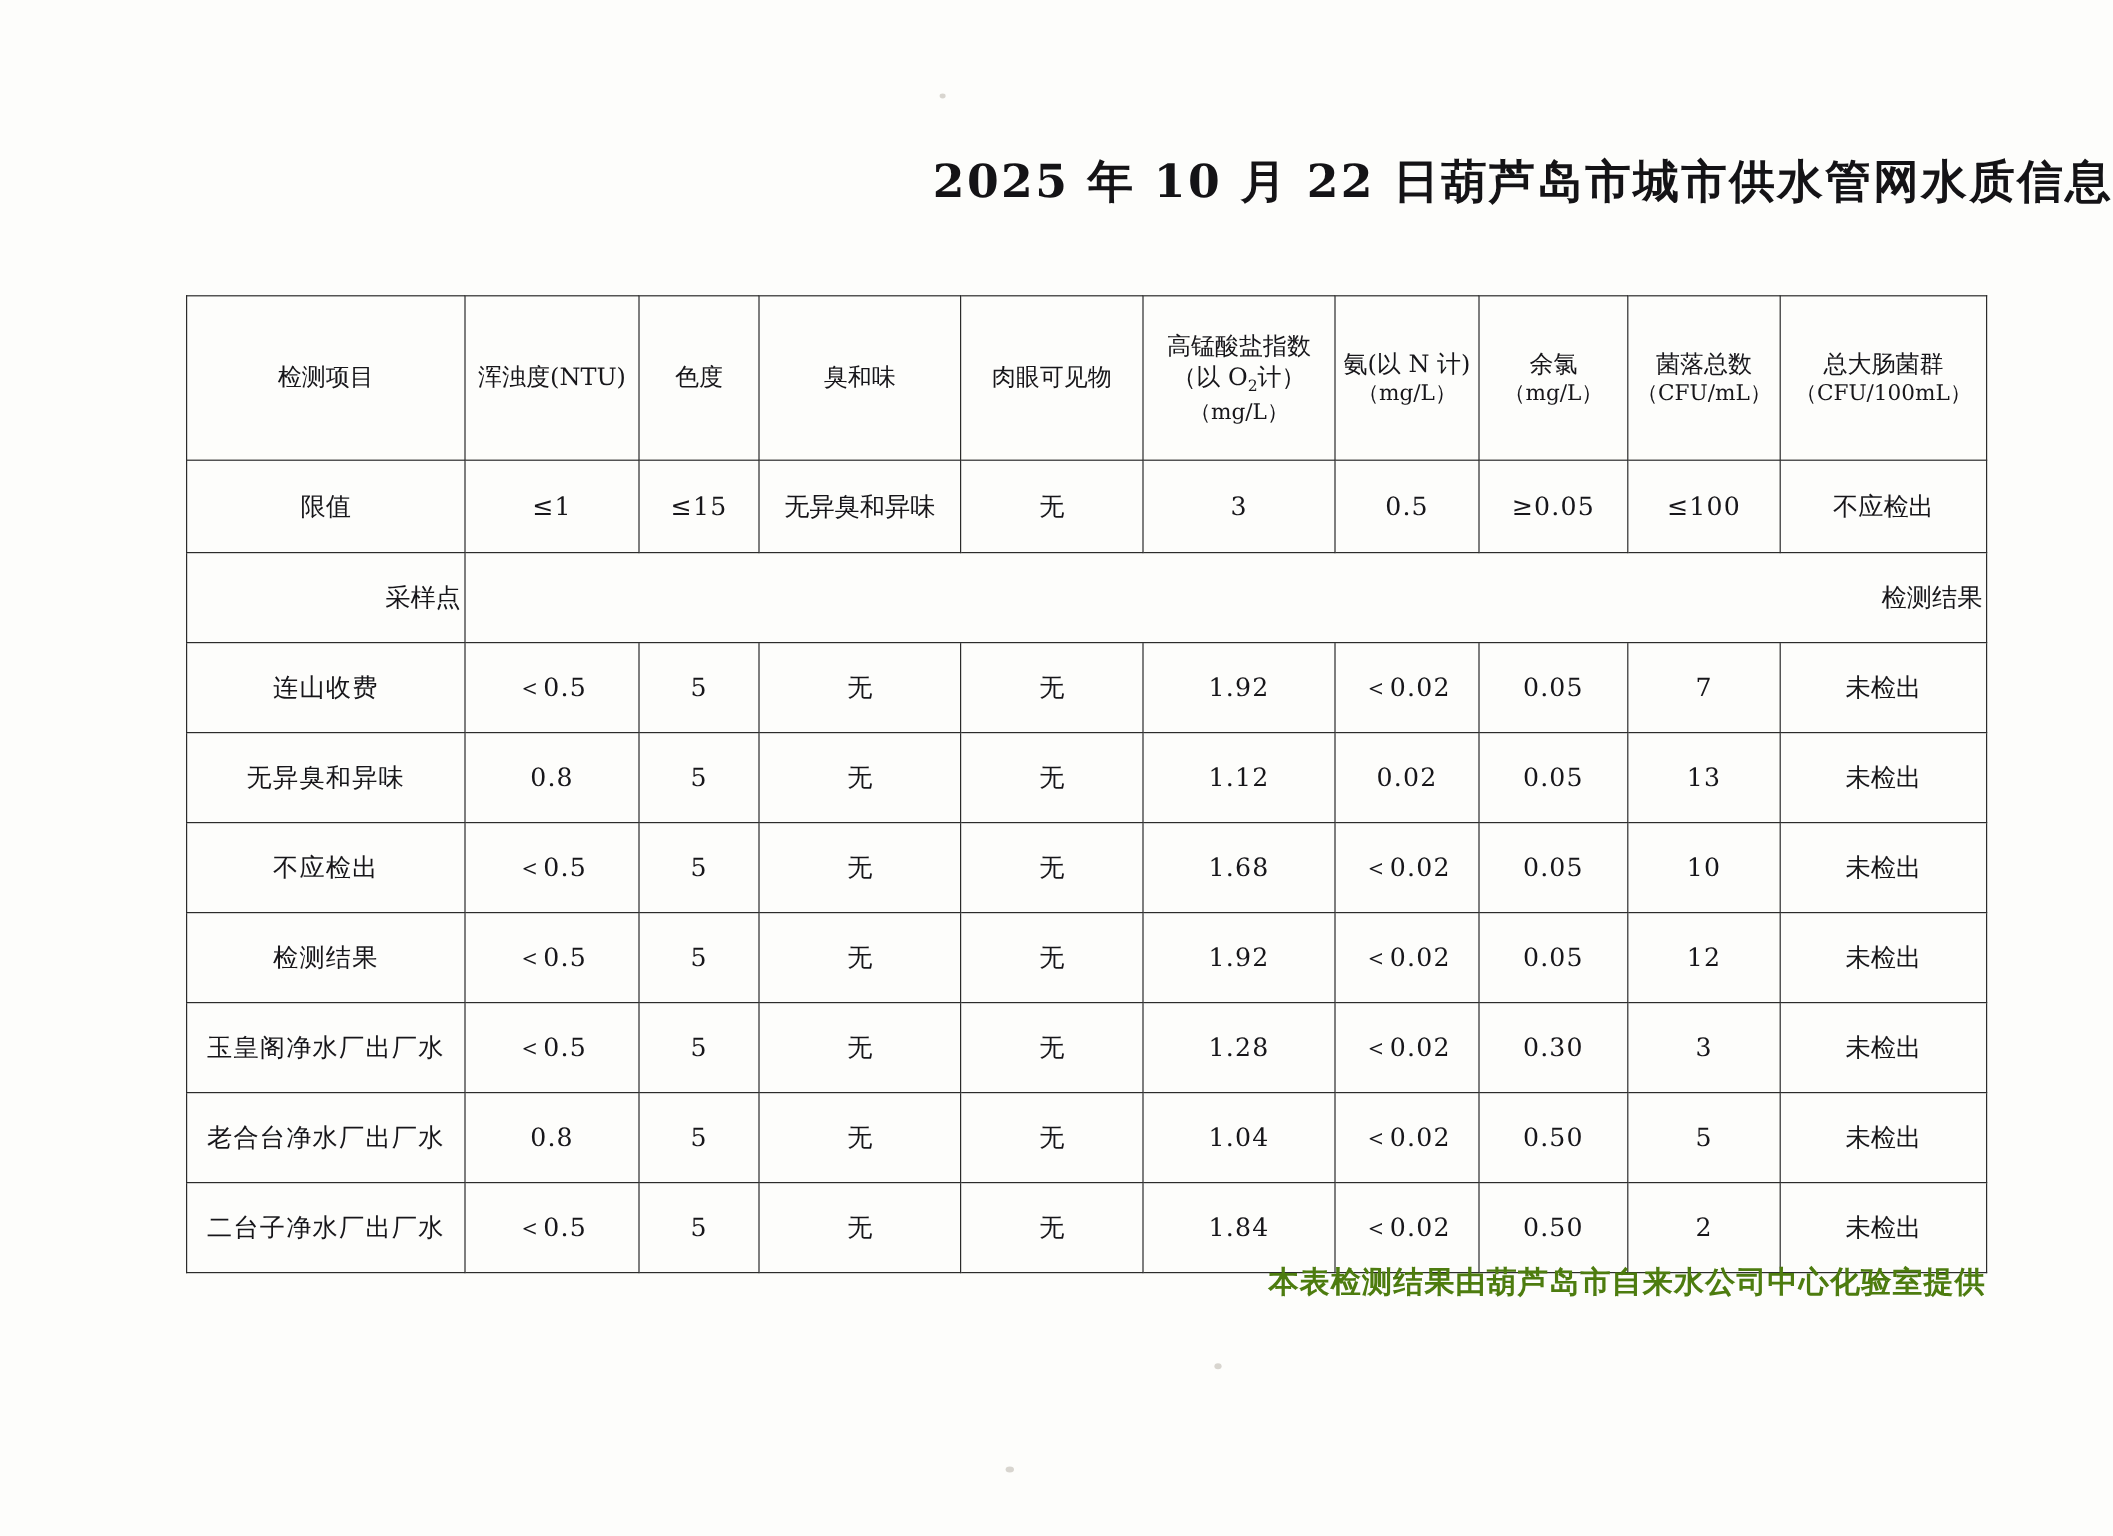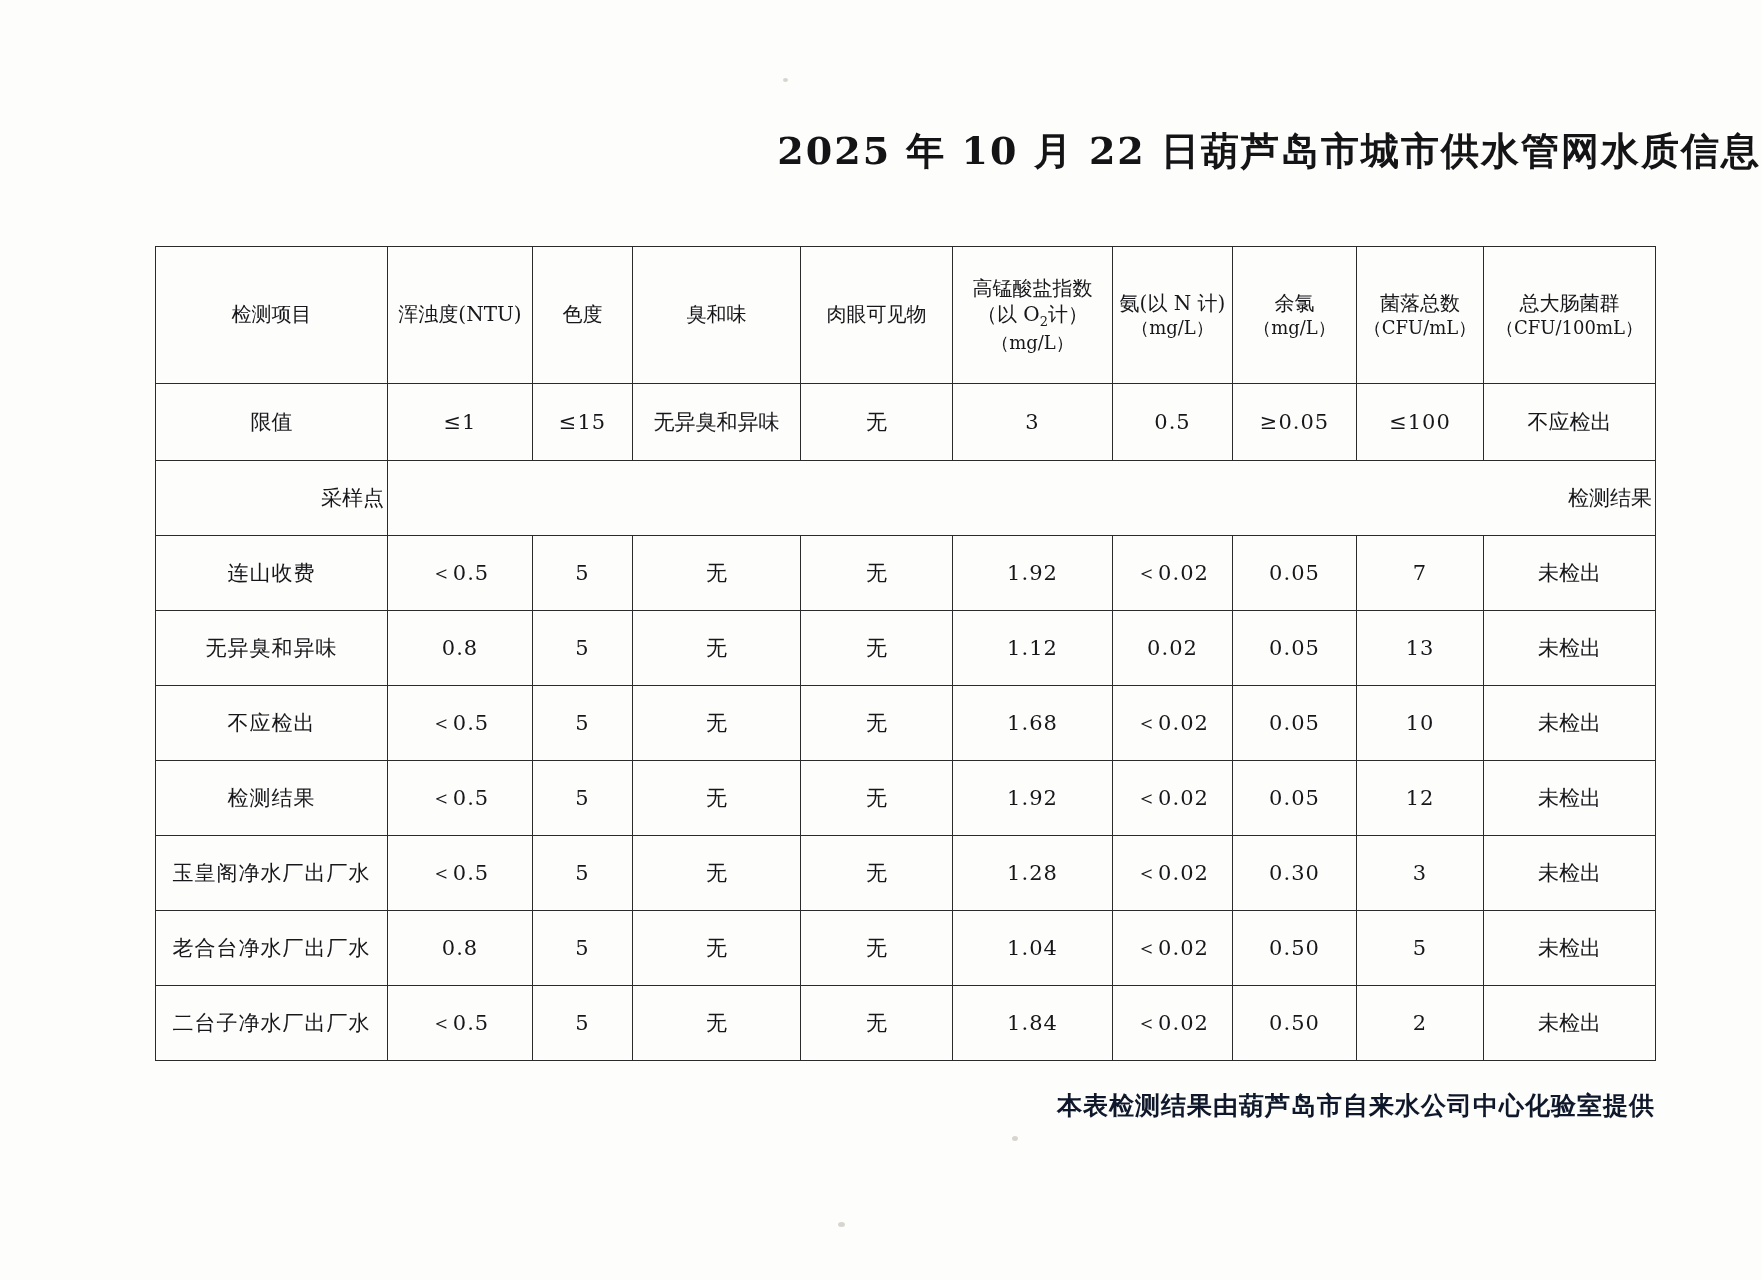--- a/index.html
+++ b/index.html
@@ -89,23 +89,22 @@
 
   .footnote {
     position: absolute;
     top: 1052px;
     left: 0;
     width: 1655px;
     text-align: right;
     font-size: 25px;
     font-weight: bold;
     letter-spacing: 1px;
-    color: #0f172a;
-    font-family: "DejaVu Serif", "Liberation Serif", serif;
-    margin-top: 37px;
+    color: #4d7c0f;
+    font-family: "DejaVu Serif", "Liberation Serif", serif;
   }
 </style>
 </head>
 <body>
 
 <div class="page">
 
   <div class="speck" style="left:783px; top:78px; width:5px; height:4px;"></div>
   <div class="speck" style="left:1012px; top:1136px; width:6px; height:5px;"></div>
   <div class="speck" style="left:838px; top:1222px; width:7px; height:5px;"></div>

